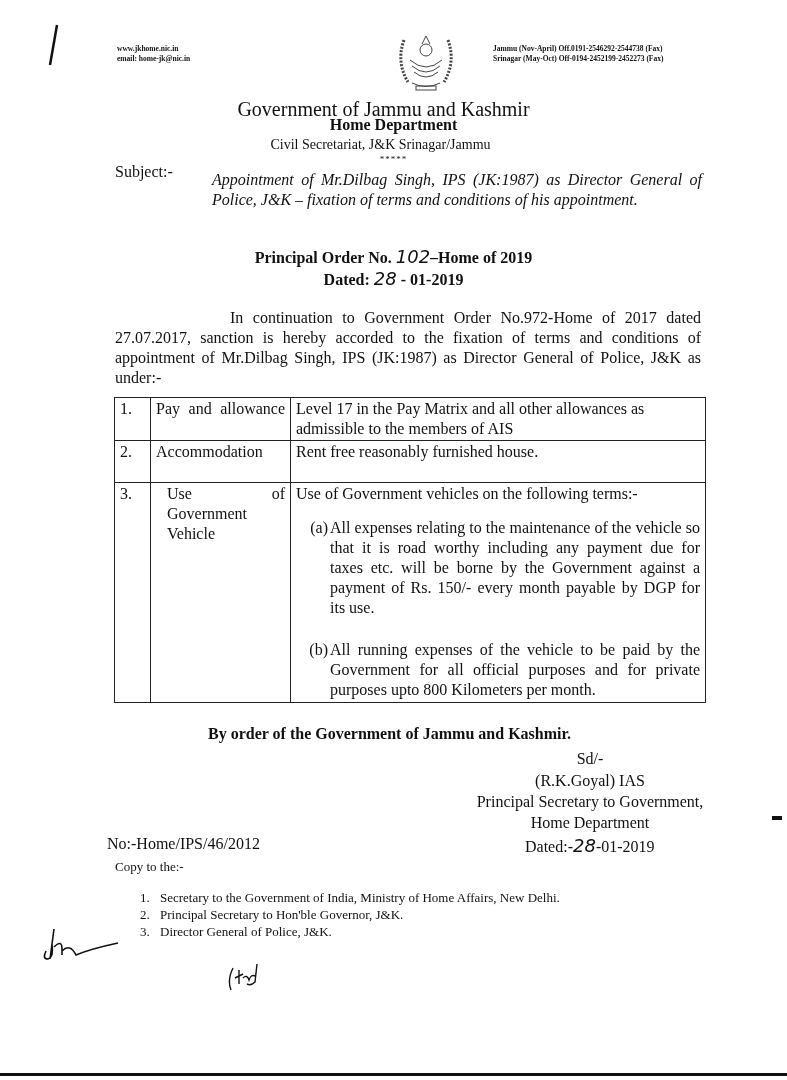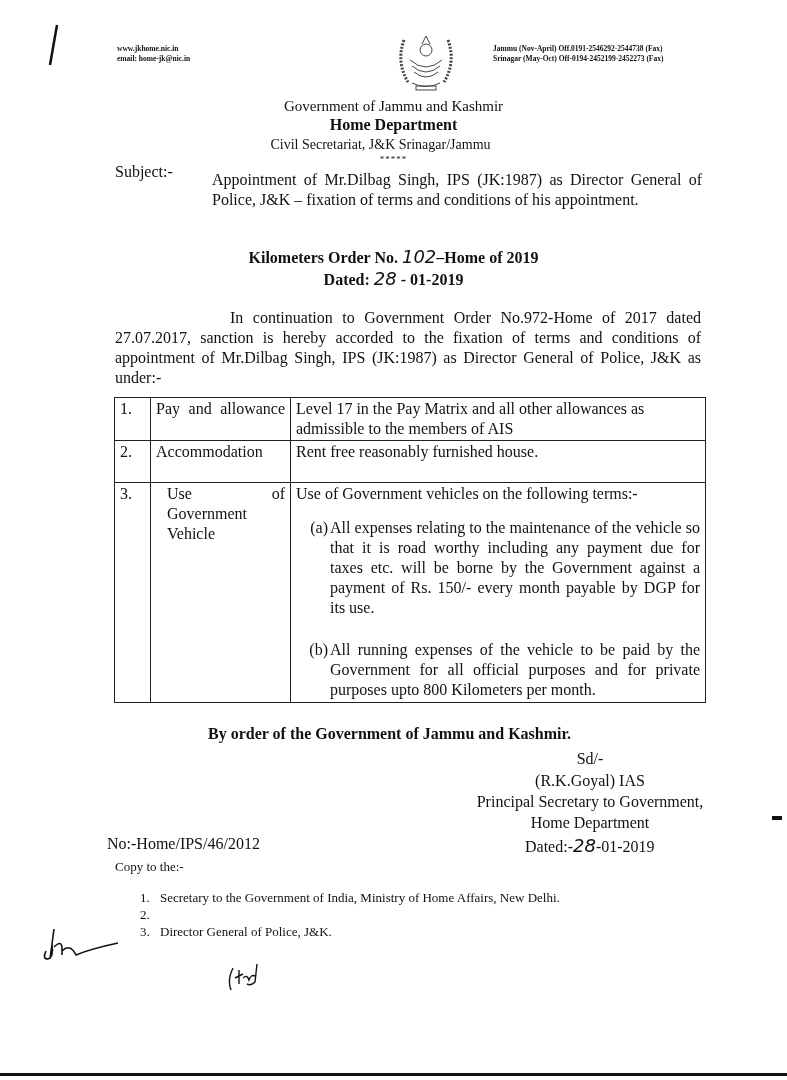--- a/index.html
+++ b/index.html
@@ -5,27 +5,27 @@
   html, body { margin: 0; padding: 0; background: #ffffff; }
   body {
     width: 787px; height: 1080px; position: relative; overflow: hidden;
     font-family: "Liberation Serif", "DejaVu Serif", serif; color: #111;
   }
   .abs { position: absolute; }
   .tiny { font-size: 7.5px; font-weight: bold; line-height: 10px; font-family: "Liberation Serif", serif; }
   .hdr-left { left: 117px; top: 44px; }
   .hdr-right { left: 493px; top: 44px; }
   .emblem { left: 390px; top: 30px; width: 72px; height: 66px; }
-  .gov { top: 98px; font-size: 15px; left: 50px; }
+  .gov { top: 98px; font-size: 20px; left: 40px; }
   .dept { top: 116px; font-size: 16px; font-weight: bold; left: 50px; }
   .civ { top: 137px; font-size: 14px; left: 37px; }
   .stars { top: 154px; font-size: 9px; left: 50px; letter-spacing: 1px; }
   .body-text { font-size: 16px; line-height: 20px; }
   .subj-label { left: 115px; top: 162px; }
-  .subj-text { left: 212px; top: 170px; width: 490px; text-align: justify; text-align-last: left; }
+  .subj-text { left: 212px; top: 170px; width: 490px; text-align: justify; text-align-last: left; font-style: italic; }
   .order-title { top: 246px; font-size: 16px; font-weight: bold; left: 50px; }
   .order-date { top: 268px; font-size: 16px; font-weight: bold; left: 50px; }
   .hand { font-family: "DejaVu Sans", sans-serif; font-weight: normal; font-style: italic; font-size: 18px; margin-top: 44px; }
   .para { left: 115px; top: 308px; width: 586px; text-align: justify; text-indent: 115px; }
   table.terms {
     position: absolute; left: 114px; top: 397px; width: 592px;
     border-collapse: collapse; font-size: 16px; line-height: 20px;
   }
   table.terms td { border: 1px solid #222; vertical-align: top; padding: 1px 5px; }
   td.num { width: 25px; }
@@ -78,21 +78,21 @@
 
 <div class="abs gov" style="width:687px;text-align:center;">Government of Jammu and Kashmir</div>
 <div class="abs dept" style="width:687px;text-align:center;">Home Department</div>
 <div class="abs civ" style="width:687px;text-align:center;">Civil Secretariat, J&amp;K Srinagar/Jammu</div>
 <div class="abs stars" style="width:687px;text-align:center;">*****</div>
 
 <div class="abs body-text subj-label">Subject:-</div>
 <div class="abs body-text subj-text">Appointment of Mr.Dilbag Singh, IPS (JK:1987) as Director General of Police, J&amp;K – fixation of terms and conditions of his appointment.</div>
 
 <div class="abs order-title" style="width:687px;text-align:center;">
-  <span>Kilometers Order No.</span>
+  <span>Principal Order No.</span>
   <span class="hand">102</span><span>–Home of 2019</span>
 </div>
 <div class="abs order-date" style="width:687px;text-align:center;">
   <span>Dated:</span>
   <span class="hand">28</span>
   <span>- 01-2019</span>
 </div>
 
 <div class="abs body-text para">In continuation to Government Order No.972-Home of 2017 dated 27.07.2017, sanction is hereby accorded to the fixation of terms and conditions of appointment of Mr.Dilbag Singh, IPS (JK:1987) as Director General of Police, J&amp;K as under:-</div>
 
@@ -142,20 +142,21 @@
 </div>
 
 <div class="abs copy-to">Copy to the:-</div>
 <ul class="abs copy-list">
   <li>
       <span class="n">1.</span>
       <span>Secretary to the Government of India, Ministry of Home Affairs, New Delhi.</span>
     </li>
   <li>
       <span class="n">2.</span>
+      <span>Principal Secretary to Hon'ble Governor, J&amp;K.</span>
     </li>
   <li>
       <span class="n">3.</span>
       <span>Director General of Police, J&amp;K.</span>
     </li>
 </ul>
 
 <svg class="abs" style="left:40px;top:925px;" width="80" height="40">
   <path d="M14 4 L10 34 M6 26 Q2 34 8 34 Q14 32 12 20 M14 22 Q22 14 22 24 L22 30 M22 26 Q30 18 36 30 Q50 24 78 18" fill="none" stroke="#111" stroke-width="1.6"></path>
 </svg>

